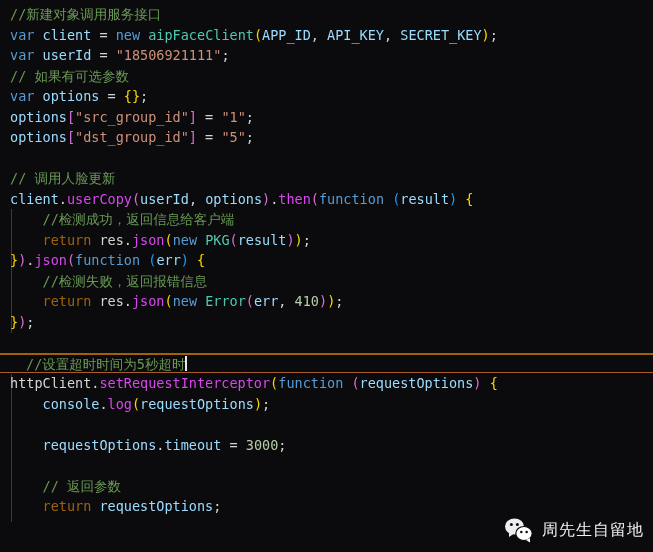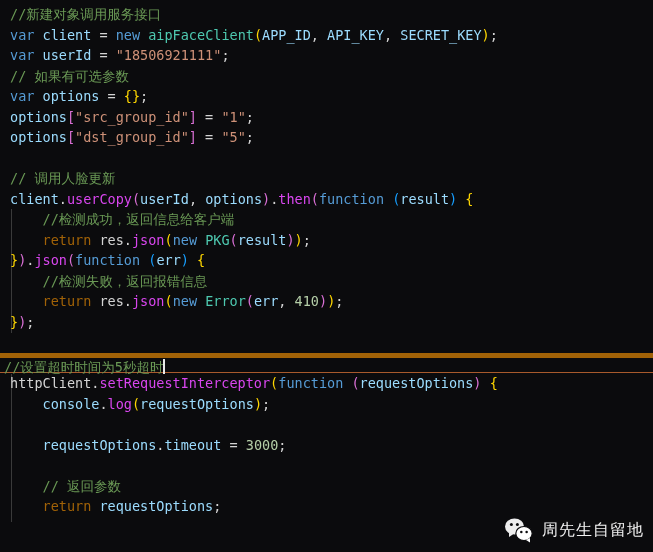--- a/index.html
+++ b/index.html
@@ -29,27 +29,27 @@
     height: 20.5px;
     line-height: 20.5px;
     padding-left: 10px;
     white-space: pre;
     font-size: 13.5px;
     font-family: "DejaVu Sans Mono", "Liberation Mono", monospace;
     color: #d4d4d4;
     letter-spacing: 0px;
   }
   .line.active {
-    border-top: 5px solid #a16207;
+    border-top: 2px solid #a16207;
     border-bottom: 1px solid #a85a2c;
     height: 20.5px;
     line-height: 19px;
     box-sizing: border-box;
     margin-left: 0;
-    padding-left: 4px;
+    padding-left: 26px;
   }
 
   
   .guide {
     position: absolute;
     left: 10.5px;
     width: 1px;
     background: #3a3a3a;
   }
 

